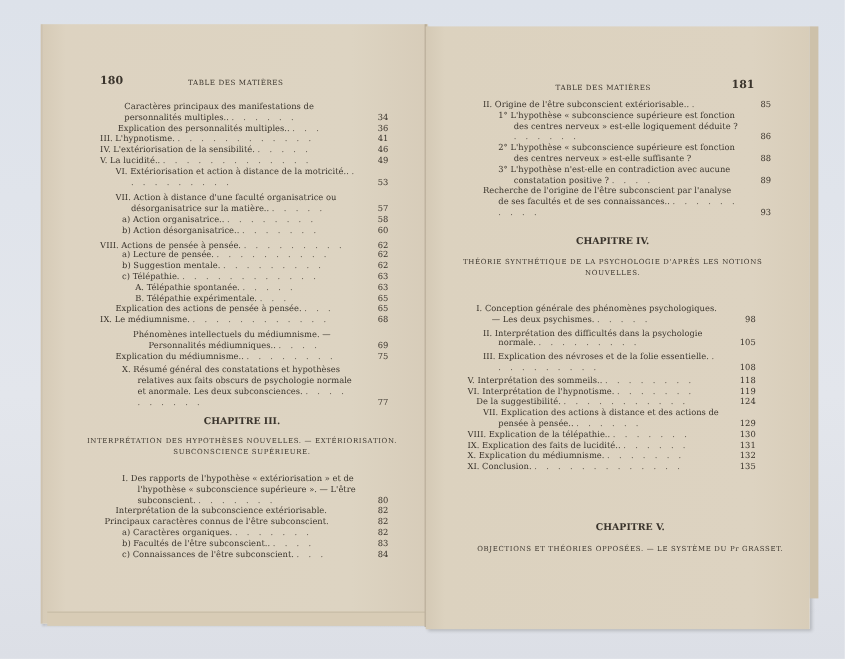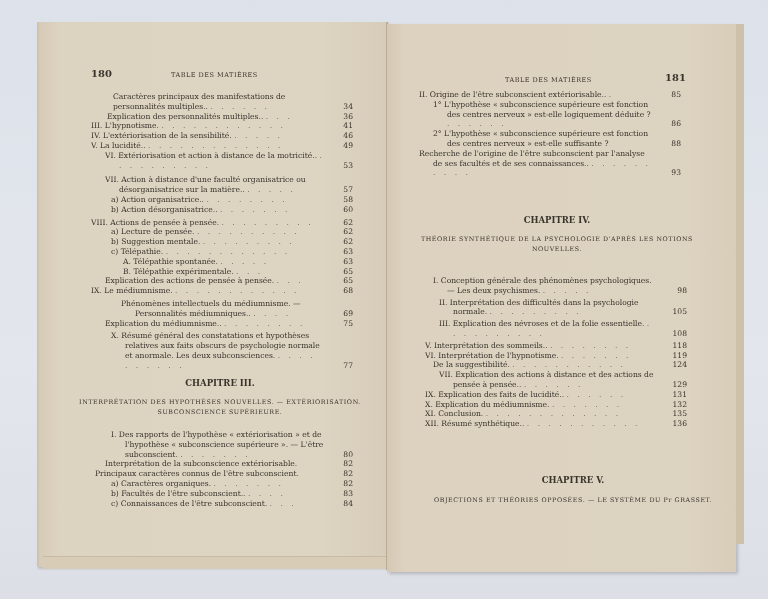--- a/index.html
+++ b/index.html
@@ -108,48 +108,49 @@
     <div class="entry" style="padding-left:20px;"><span class="t">c) Connaissances de l'être subconscient.</span> <span class="dots">. . .</span><span class="p">84</span></div>
   </div>
 </div>
 
 <div class="gutter"></div>
 
 <div class="page right">
   <div class="header" style="left:118px; top:52px;">TABLE DES MATIÈRES</div>
   <div class="pagenum" style="left:278px; top:48px;">181</div>
 
-  <div class="toc" style="left:32px; top:66px; width:262px;">
+  <div class="toc" style="left:52px; top:66px; width:262px;">
     <div class="entry"><span class="t">II. Origine de l'être subconscient extériorisable..</span> <span class="dots">.</span><span class="p">85</span></div>
     <div class="entry hang" style="padding-left:28px;"><span class="t">1° L'hypothèse « subconscience supérieure est fonction des centres nerveux » est-elle logiquement déduite ?</span> <span class="dots">. . . . . .</span><span class="p">86</span></div>
     <div class="entry hang" style="padding-left:28px;"><span class="t">2° L'hypothèse « subconscience supérieure est fonction des centres nerveux » est-elle suffisante ?</span><span class="p">88</span></div>
+    <div class="entry hang" style="padding-left:28px;"><span class="t">3° L'hypothèse n'est-elle en contradiction avec aucune constatation positive ?</span> <span class="dots">. . . .</span><span class="p">89</span></div>
     <div class="entry hang" style="padding-left:14px;"><span class="t">Recherche de l'origine de l'être subconscient par l'analyse de ses facultés et de ses connaissances..</span> <span class="dots">. . . . . . . . . .</span><span class="p">93</span></div>
   </div>
 
   <div class="toc" style="left:22px; top:192px; width:296px;">
     <div class="chap">CHAPITRE IV.</div>
     <div class="gap" style="height:8px"></div>
     <div class="chap-sub">THÉORIE SYNTHÉTIQUE DE LA PSYCHOLOGIE D'APRÈS LES NOTIONS NOUVELLES.</div>
   </div>
 
   <div class="toc" style="left:38px; top:252px; width:262px;">
     <div class="entry hang" style="padding-left:22px;"><span class="t">I. Conception générale des phénomènes psychologiques. — Les deux psychismes.</span> <span class="dots">. . . . .</span><span class="p">98</span></div>
     <div class="gap" style="height:2px"></div>
     <div class="entry hang" style="padding-left:28px;"><span class="t">II. Interprétation des difficultés dans la psychologie normale.</span> <span class="dots">. . . . . . . . .</span><span class="p">105</span></div>
     <div class="gap" style="height:2px"></div>
     <div class="entry hang" style="padding-left:28px;"><span class="t">III. Explication des névroses et de la folie essentielle.</span> <span class="dots">. . . . . . . . . .</span><span class="p">108</span></div>
     <div class="gap" style="height:2px"></div>
     <div class="entry"><span class="t">V. Interprétation des sommeils..</span> <span class="dots">. . . . . . . .</span><span class="p">118</span></div>
     <div class="entry"><span class="t">VI. Interprétation de l'hypnotisme.</span> <span class="dots">. . . . . . .</span><span class="p">119</span></div>
     <div class="entry" style="padding-left:8px;"><span class="t">De la suggestibilité.</span> <span class="dots">. . . . . . . . . . .</span><span class="p">124</span></div>
     <div class="entry hang" style="padding-left:28px;"><span class="t">VII. Explication des actions à distance et des actions de pensée à pensée..</span> <span class="dots">. . . . . .</span><span class="p">129</span></div>
+    <div class="entry"><span class="t">VIII. Explication de la télépathie..</span> <span class="dots">. . . . . . .</span><span class="p">130</span></div>
     <div class="entry"><span class="t">IX. Explication des faits de lucidité..</span> <span class="dots">. . . . . .</span><span class="p">131</span></div>
     <div class="entry"><span class="t">X. Explication du médiumnisme.</span> <span class="dots">. . . . . . .</span><span class="p">132</span></div>
     <div class="entry"><span class="t">XI. Conclusion.</span> <span class="dots">. . . . . . . . . . . . .</span><span class="p">135</span></div>
-    <div class="entry"><span class="t">XII. Résumé synthétique..</span> <span class="dots">. . . . . . . . . . .</span><span class="p">136</span></div>
   </div>
 
   <div class="toc" style="left:38px; top:452px; width:296px;">
     <div class="chap">CHAPITRE V.</div>
     <div class="gap" style="height:9px"></div>
     <div class="chap-sub">OBJECTIONS ET THÉORIES OPPOSÉES. — LE SYSTÈME DU Pr GRASSET.</div>
   </div>
 </div>
 
 </body></html>

